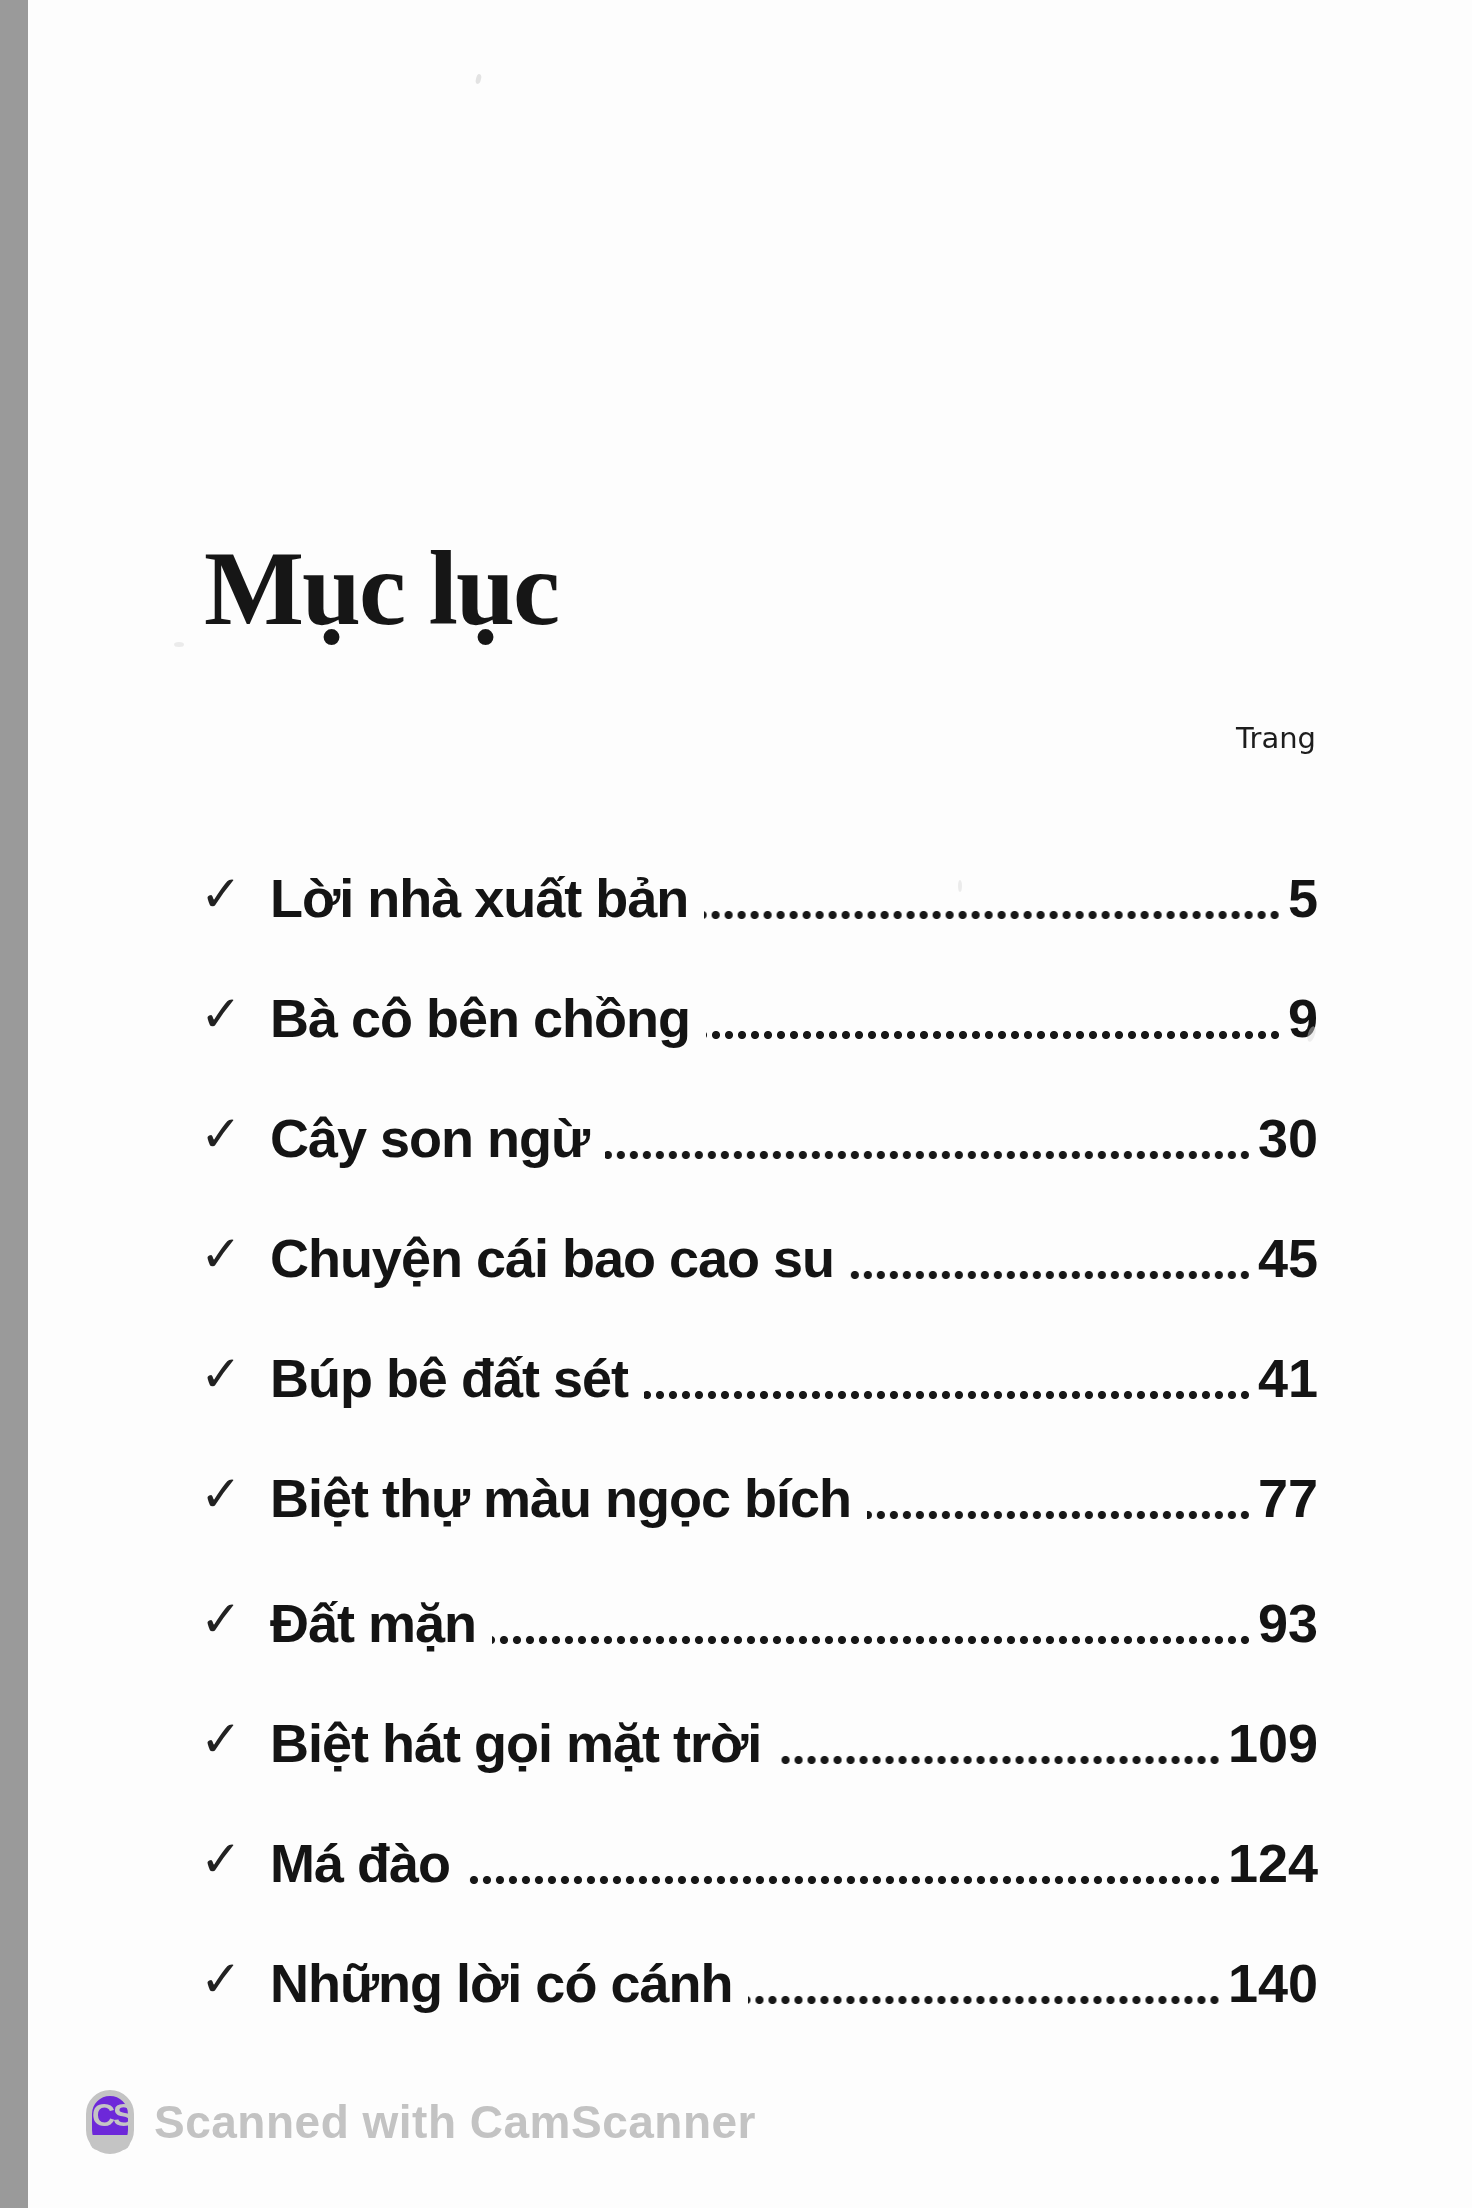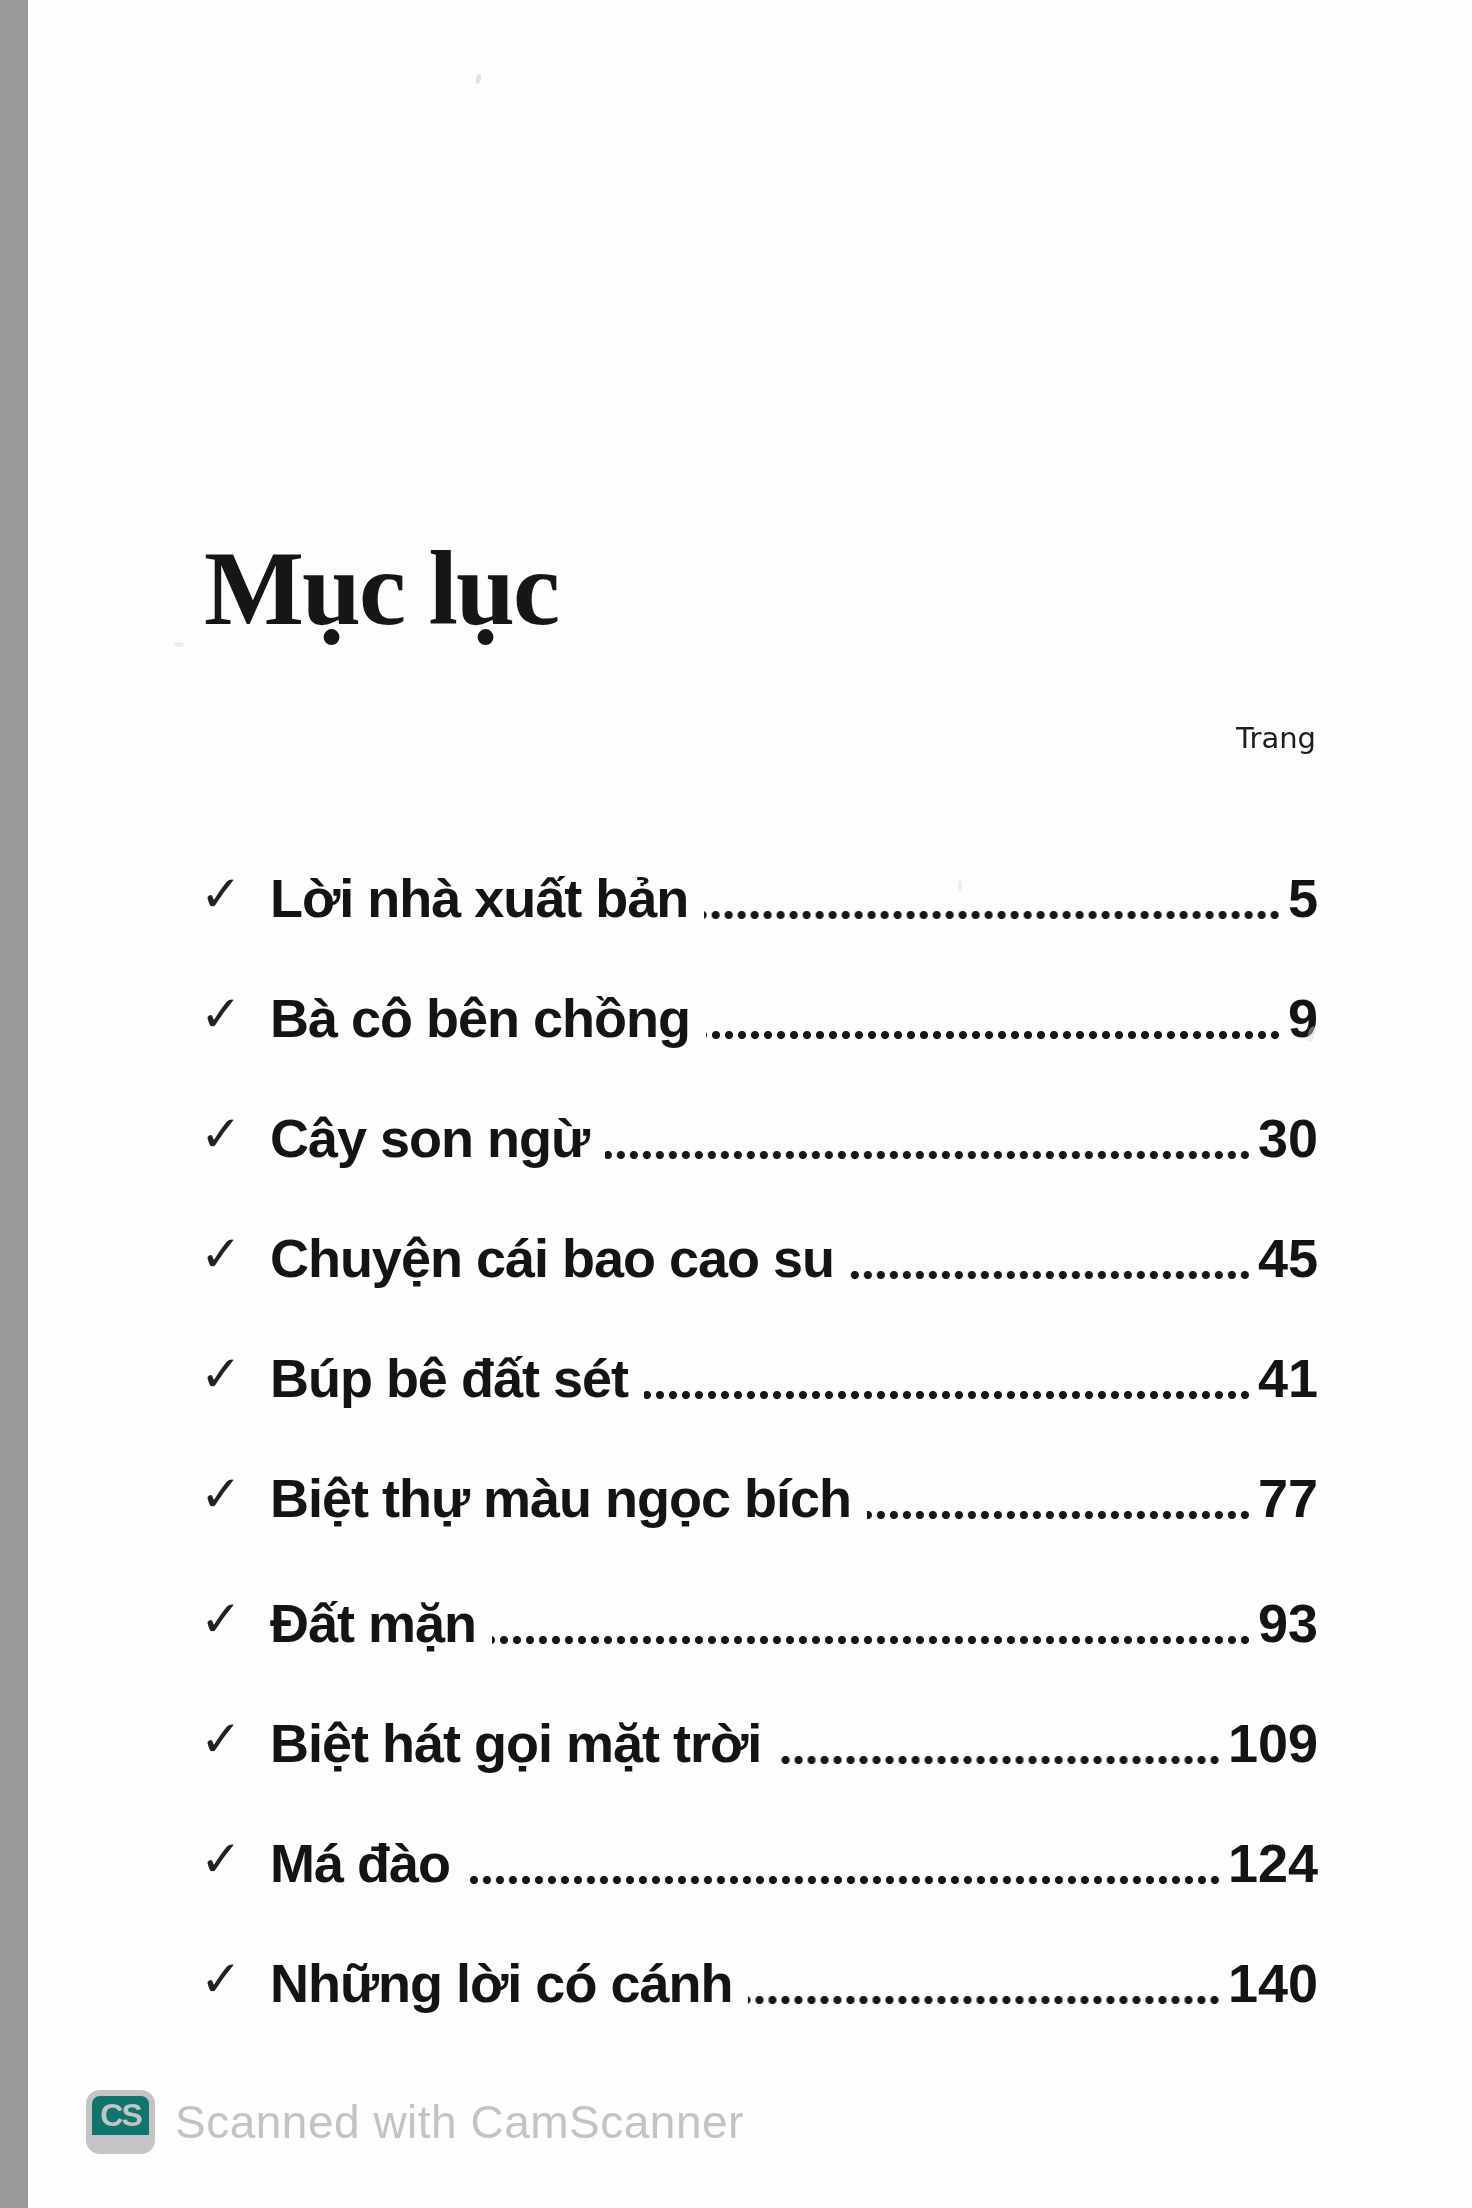--- a/index.html
+++ b/index.html
@@ -58,39 +58,39 @@
   .sp1{left:448px;top:74px;width:5px;height:10px;opacity:.75;transform:rotate(14deg);}
   .sp2{left:1280px;top:1026px;width:7px;height:16px;opacity:.45;transform:rotate(18deg);}
   .sp3{left:146px;top:642px;width:10px;height:5px;opacity:.5;}
   .sp4{left:930px;top:880px;width:4px;height:12px;opacity:.5;}
   
   .footer{
     position:absolute;left:58px;top:2090px;
     display:flex;align-items:center;
   }
   .cs-icon{
-    position:relative;width:69px;height:64px;box-sizing:border-box;
-    border:6px solid #c4c4c4;border-radius:14px;background:#0f766e;
+    position:relative;width:48px;height:64px;box-sizing:border-box;
+    border:6px solid #c4c4c4;border-radius:24px;background:#6d28d9;
     flex:0 0 auto;
   }
   .cs-label{
     position:absolute;left:0;right:0;top:2px;
     text-align:center;
     font-family:"Liberation Sans",sans-serif;
     font-weight:700;font-size:32px;line-height:1.1;
     color:#c4c4c4;letter-spacing:-2px;
   }
   .cs-bottom{
     position:absolute;left:-2px;right:-2px;bottom:-2px;height:15px;
     background:#c4c4c4;border-radius:0 0 8px 8px;
   }
   .footer-text{
     margin-left:20px;
     font-family:"Liberation Sans",sans-serif;
-    font-weight:400;font-size:46px;line-height:1;
+    font-weight:700;font-size:46px;line-height:1;
     color:#c3c3c3;letter-spacing:.5px;
   }
 </style>
 </head>
 <body>
 
 <div class="page">
 
   <h1 class="page-title">Mục lục</h1>
 

